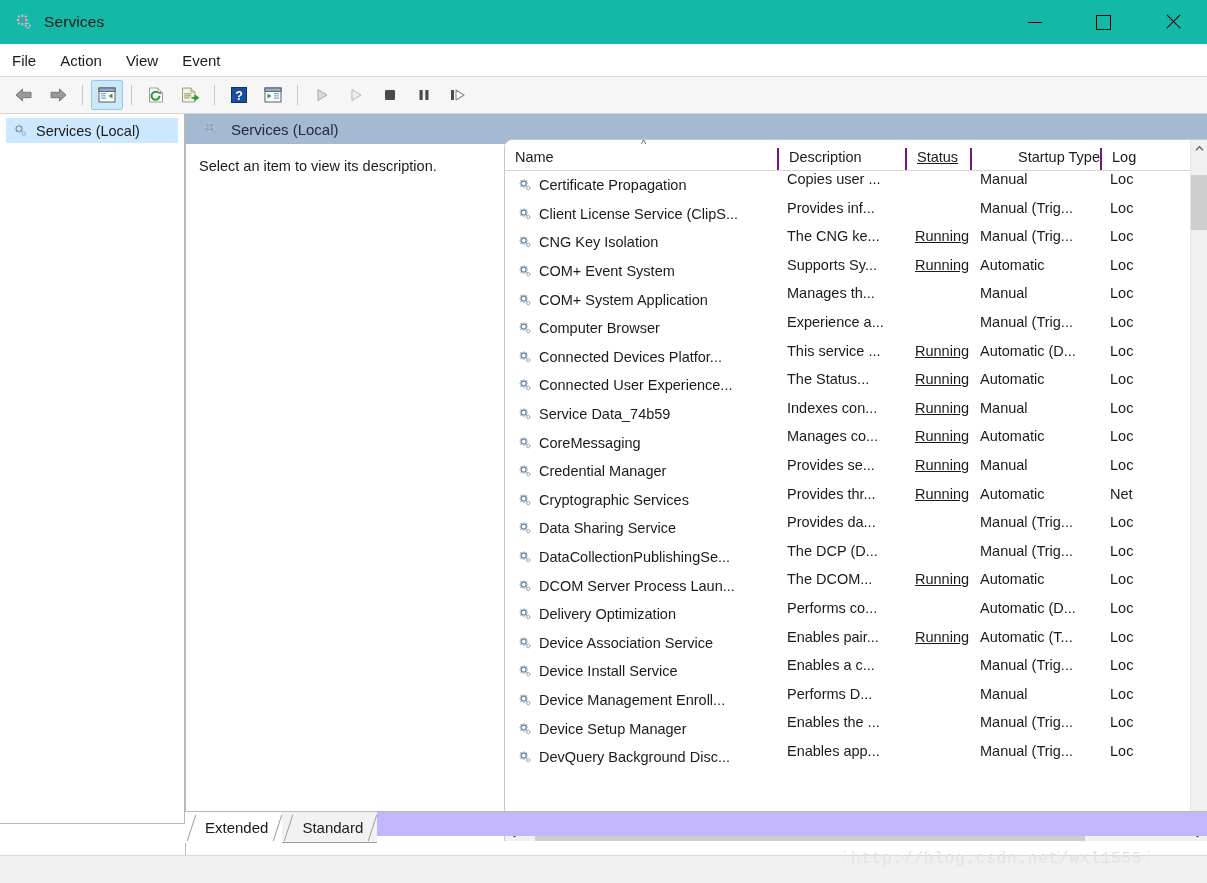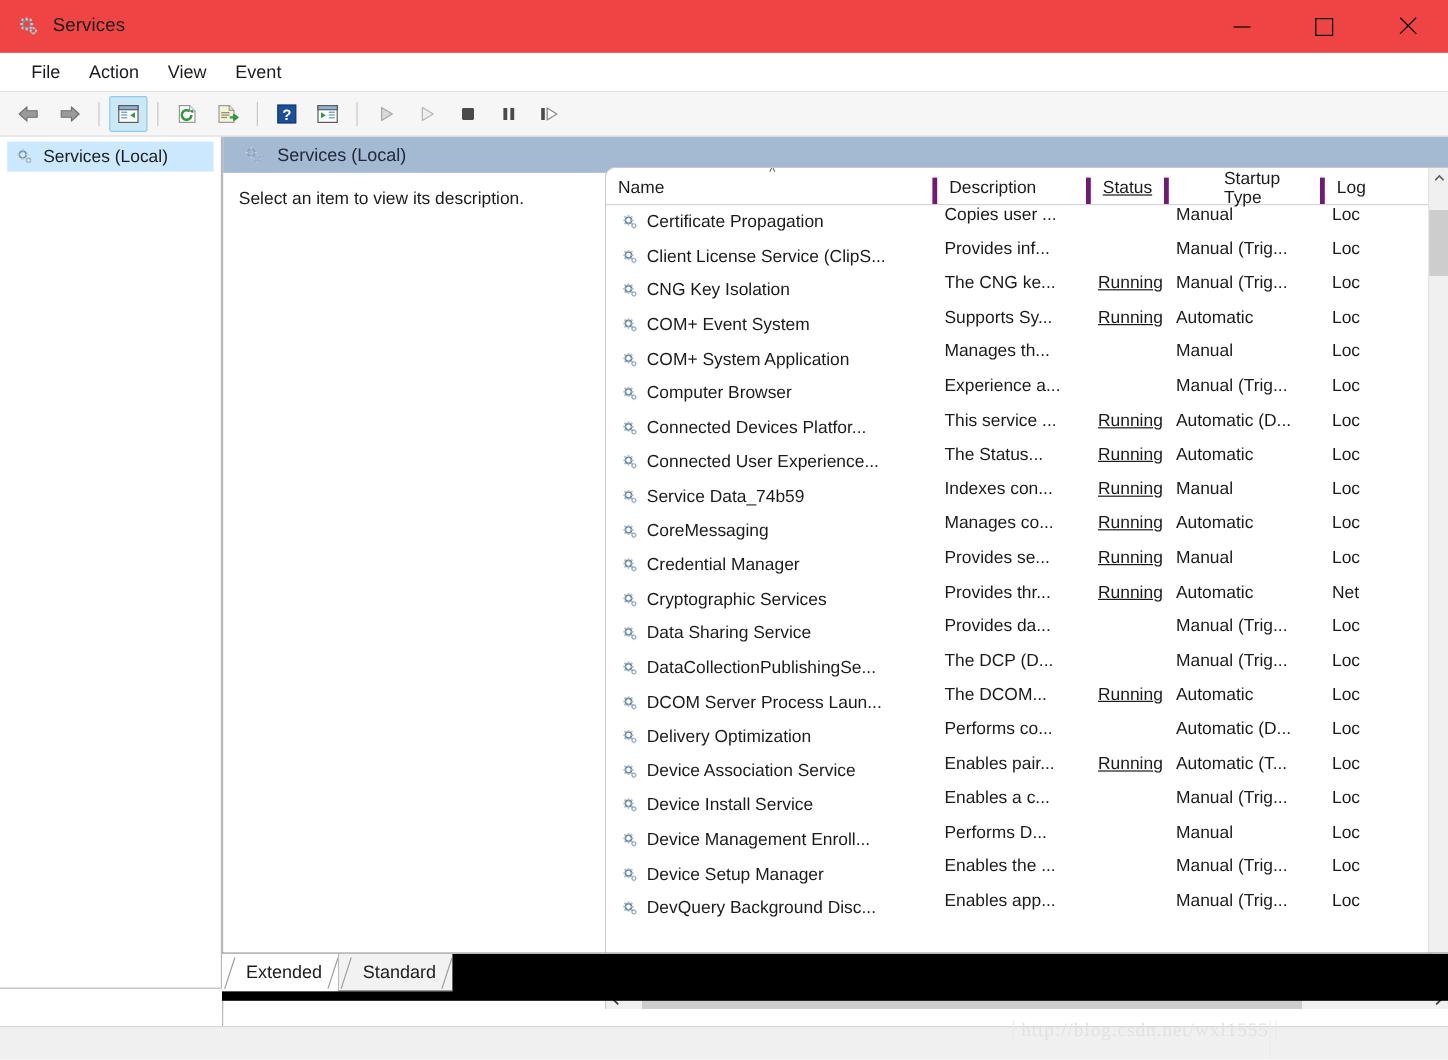--- a/index.html
+++ b/index.html
@@ -13,21 +13,21 @@
     font-family: "Liberation Sans", sans-serif;
     font-size: 14.5px;
     color: #1b1b1b;
     overflow: hidden;
     position: relative;
   }
 
   
   .titlebar {
     height: 44px;
-    background: #ef4444;
+    background: #14b8a6;
     display: flex;
     align-items: center;
     position: relative;
   }
   .titlebar-icon {
     margin-left: 14px;
     margin-right: 10px;
     width: 20px; height: 20px;
     display: flex; align-items: center; justify-content: center;
   }
@@ -65,21 +65,20 @@
   }
   .winbtn .glyph-close::before { transform: rotate(45deg); }
   .winbtn .glyph-close::after  { transform: rotate(-45deg); }
 
   
   .menubar {
     height: 32px;
     background: #ffffff;
     display: flex;
     align-items: center;
-    padding-left: 14px;
     border-bottom: 1px solid #dcdcdc;
   }
   .menu-item {
     padding: 3px 12px;
     font-size: 15px;
     color: #1b1b1b;
     cursor: default;
   }
 
   
@@ -186,21 +185,21 @@
     background: #ffffff;
     border-bottom: 1px solid #d4d4d4;
     align-items: flex-end;
     position: relative;
   }
   .colcell {
     font-size: 14.5px;
     color: #1b1b1b;
     padding: 0 0 5px 10px;
     box-sizing: border-box;
-    border-left: 4px solid #701a75;
+    border-left: 2px solid #701a75;
     height: 22px;
     display: flex;
     align-items: center;
     position: relative;
     cursor: default;
   }
   .colcell:first-child { border-left: none; }
   .sortcaret {
     position: absolute;
     top: -9px;
@@ -289,23 +288,23 @@
     width: 550px;
     background: #cdcdcd;
     cursor: default;
   }
 
   
   .tabstrip {
     position: absolute;
     left: 185px;
     right: 0;
-    top: 794px;
-    height: 40px;
-    background: #000000;
+    top: 811px;
+    height: 25px;
+    background: #c4b5fd;
     border-top: 1px solid #b9b9b9;
     display: flex;
     align-items: flex-start;
     box-sizing: border-box;
   }
   .tab {
     position: relative;
     height: 31px;
     display: flex;
     align-items: center;
@@ -335,21 +334,21 @@
     position: absolute;
     left: 0; right: 0; top: 855px;
     height: 28px;
     background: #f0f0f0;
     border-top: 1px solid #d8d8d8;
   }
   .watermark {
     position: absolute;
     left: 844px;
     top: 850px;
-    font-family: Liberation Serif, serif;
+    font-family: Liberation Mono, monospace;
     font-size: 16px;
     color: #e2e2e2;
     letter-spacing: 0.8px;
     white-space: nowrap;
     border-left: 1px solid #ececec;
     border-right: 1px solid #ececec;
     padding: 0 6px;
   }
   .watermark-tick {
     position: absolute;

